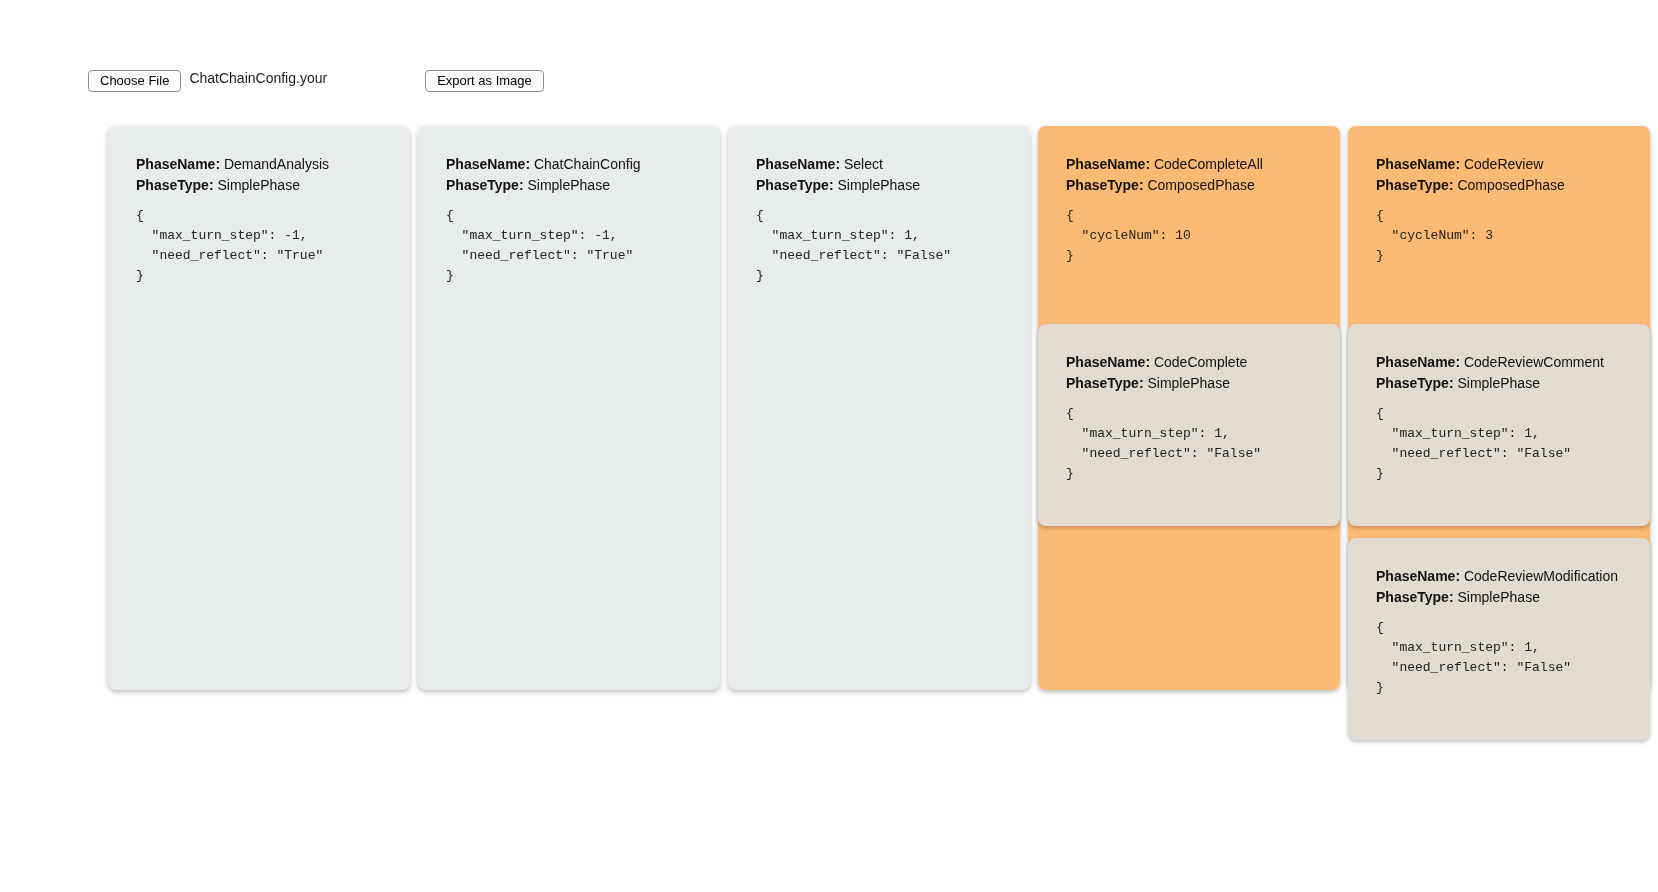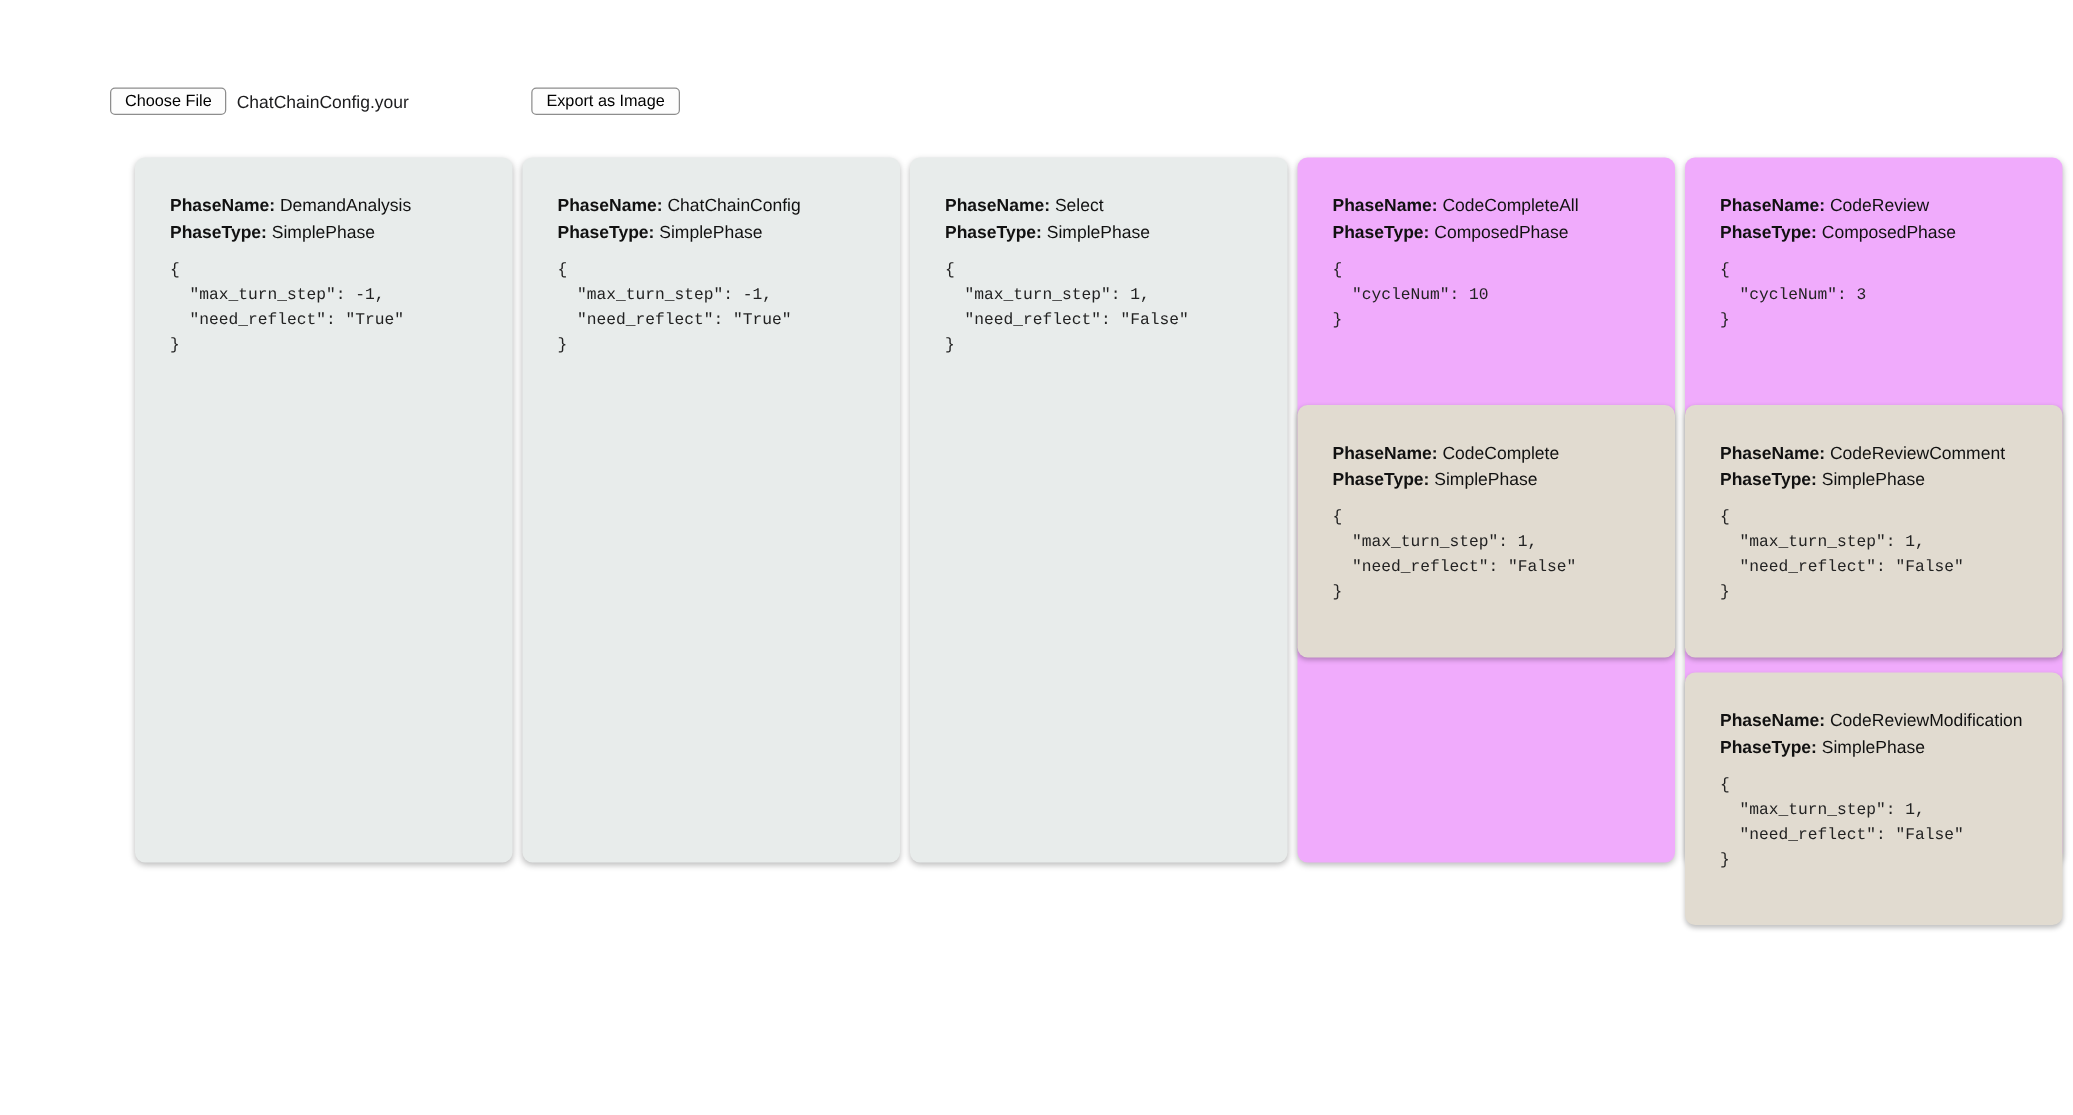--- a/index.html
+++ b/index.html
@@ -25,21 +25,21 @@
     color: #161617;
   }
   .subtitle {
     margin: 28px 0 0 0;
     font-size: 14.5px;
     color: #1c1c1e;
   }
   .controls {
     margin-top: 18px;
     display: flex;
-    align-items: center;
+    align-items: flex-start;
     height: 22px;
   }
   .btn {
     font-family: "Liberation Sans", sans-serif;
     font-size: 13px;
     color: #000;
     background: #fdfdfd;
     border: 1px solid #8d8d8d;
     border-radius: 4px;
     padding: 0 11px;
@@ -65,21 +65,21 @@
     width: 1542px;
   }
   .card {
     flex: 0 0 302px;
     width: 302px;
     box-sizing: border-box;
     border-radius: 8px;
     box-shadow: 0 2px 5px rgba(0,0,0,0.28);
   }
   .card.simple   { background: #e8eceb; }
-  .card.composed { background: #f0abfc; }
+  .card.composed { background: #fdba74; }
   .phase-header {
     padding: 28px 28px 0 28px;
   }
   .composed > .phase-header {
     padding-bottom: 58px;
   }
   .meta-line {
     font-size: 14px;
     line-height: 21px;
     color: #111;

